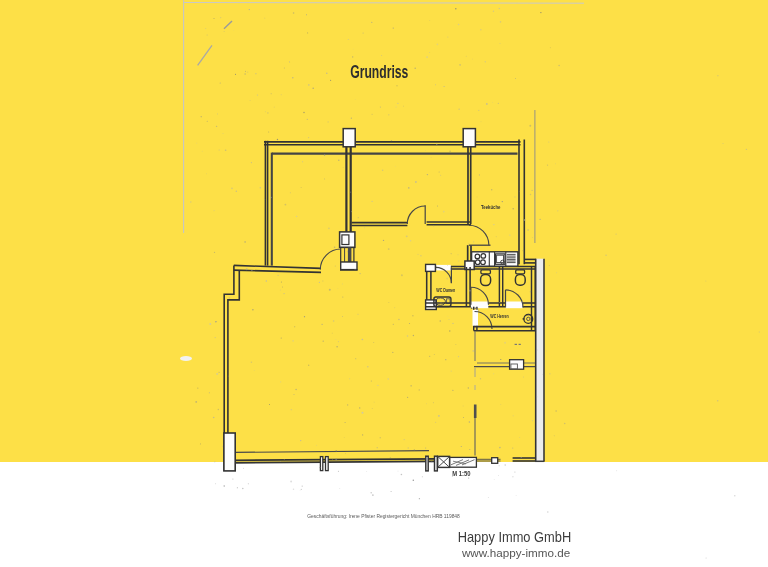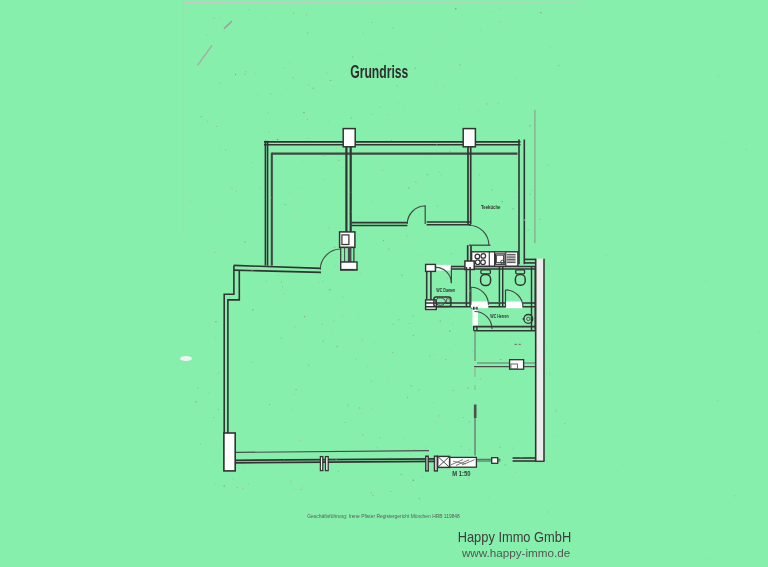--- a/index.html
+++ b/index.html
@@ -1,17 +1,17 @@
 <!DOCTYPE html>
 <html><head>
 <meta charset="utf-8">
 <style>
 html,body{margin:0;padding:0;background:#ffffff;width:768px;height:567px;overflow:hidden;}
 body{font-family:"Liberation Sans", sans-serif;}
-#page{position:relative;width:768px;height:567px;background:#86efac;}
+#page{position:relative;width:768px;height:462px;background:#fde047;}
 svg{position:absolute;left:0;top:0;filter:blur(0.3px);}
 </style>
 </head>
 <body>
 <div id="page">
 <svg width="768" height="567" viewBox="0 0 768 567">
 <g fill="none" stroke-linecap="butt">
 
 <g>
           <line x1="184" y1="2.5" x2="584" y2="3.2" stroke="#c9c9c9" stroke-width="1"></line>

